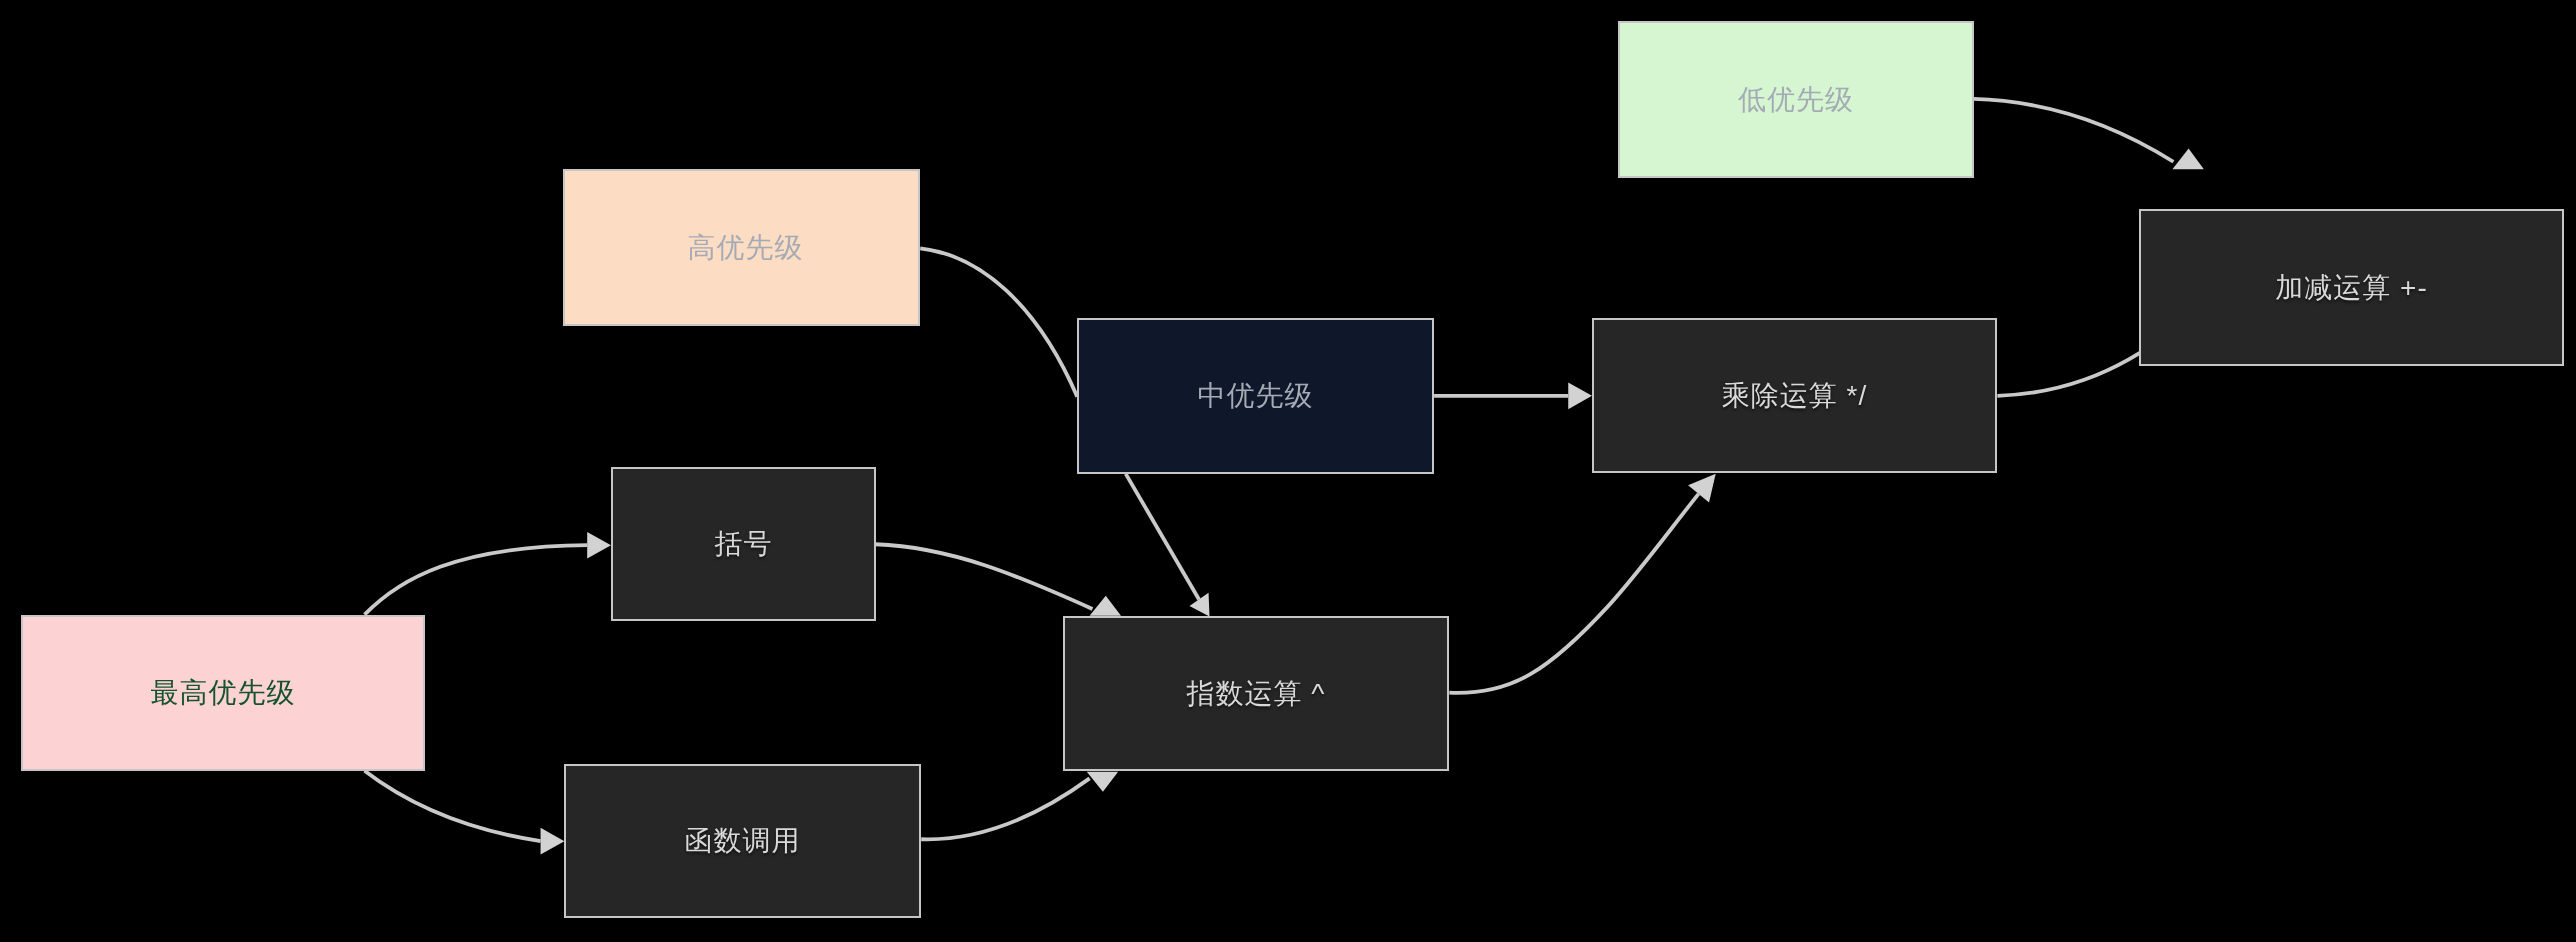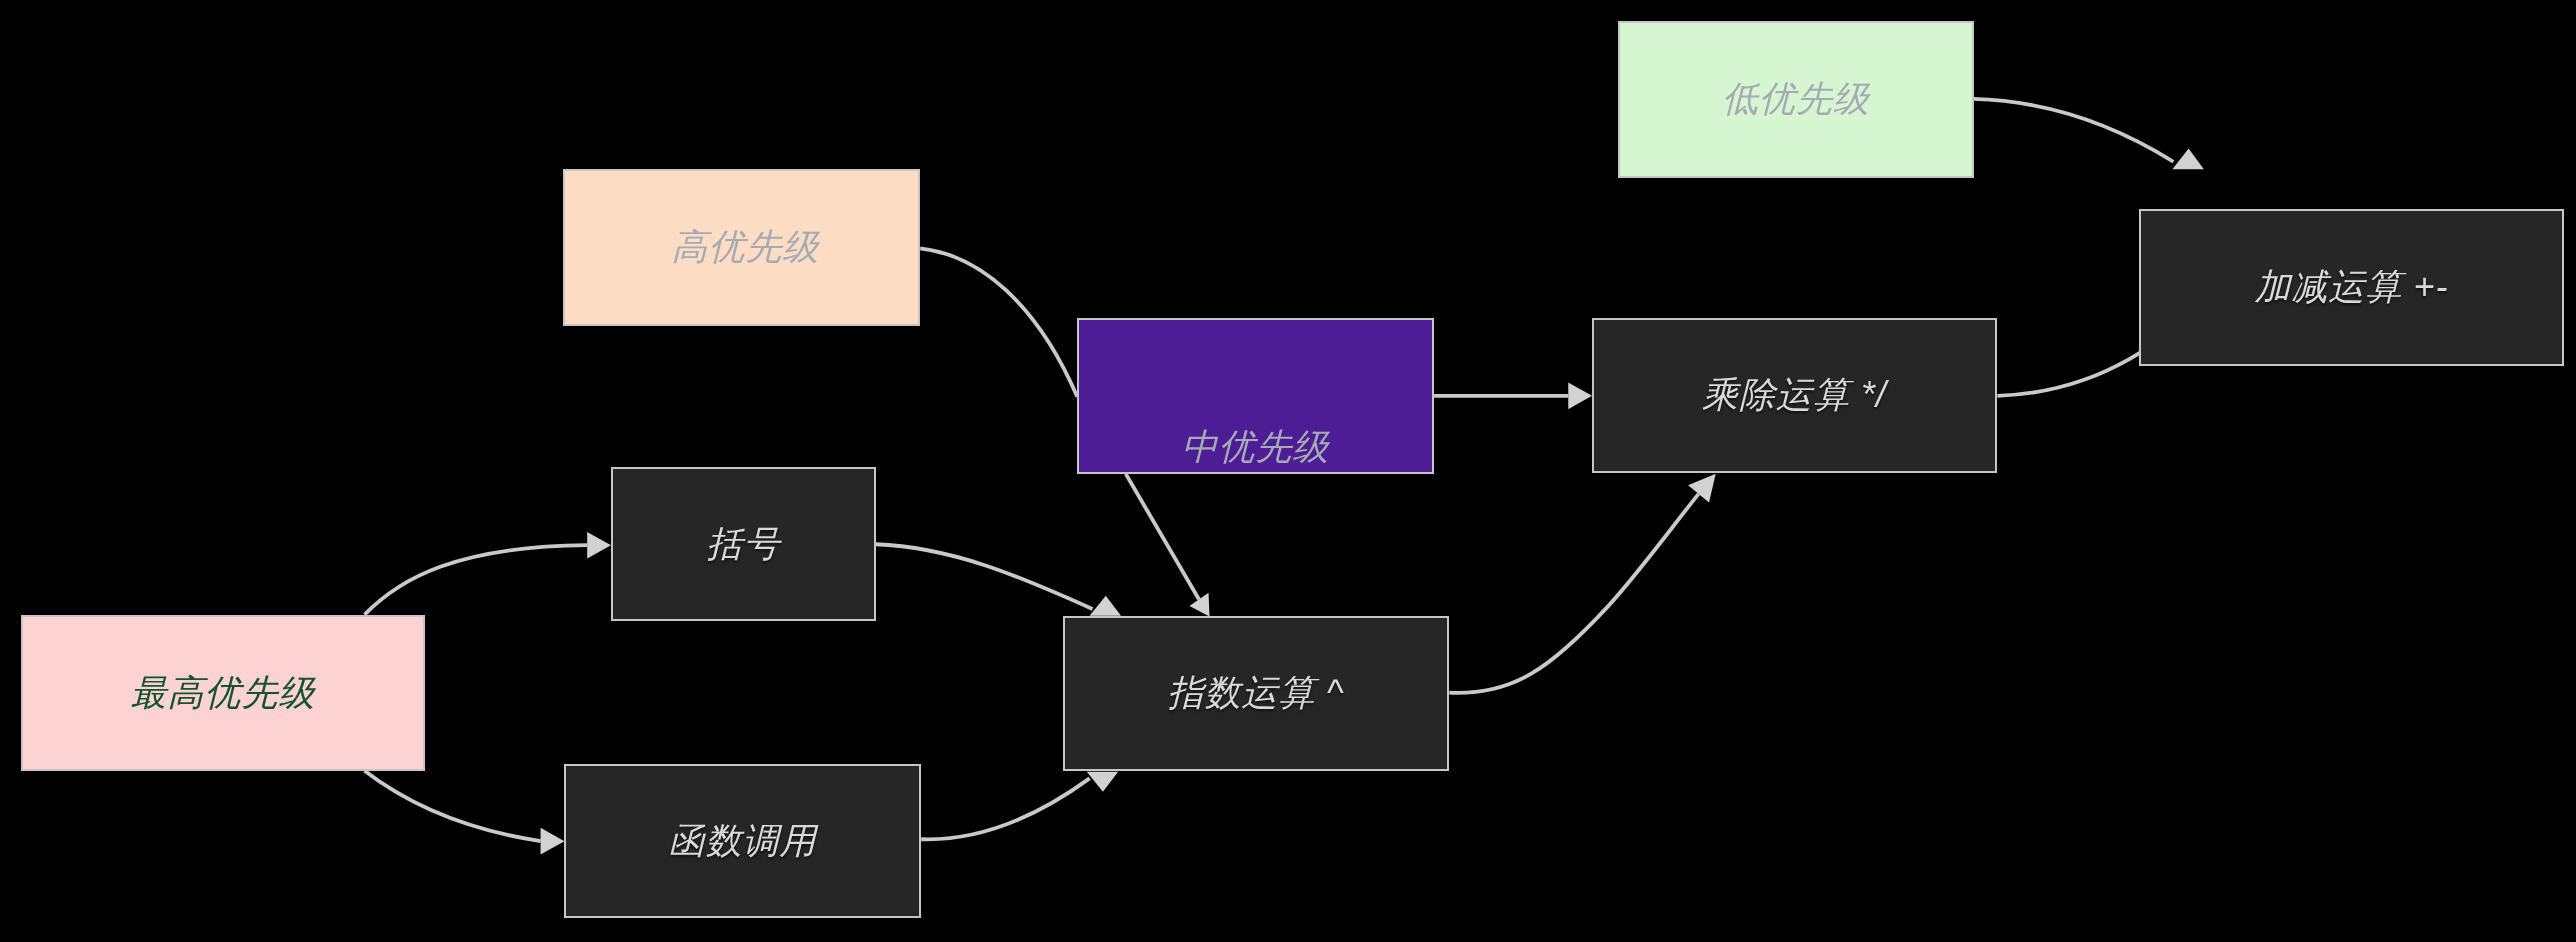--- a/index.html
+++ b/index.html
@@ -32,33 +32,32 @@
     fill: #d2d2d2;
     stroke: none;
   }
   .node {
     position: absolute;
     box-sizing: border-box;
     display: flex;
     align-items: center;
     justify-content: center;
     border: 2.9px solid #c6c6c6;
-    font-size: 36px;
+    font-size: 28px;
     letter-spacing: 1px;
     white-space: nowrap;
-    font-style: italic;
   }
   .node-dark {
     background: #262626;
     color: #d9d9d9;
     text-shadow: 0 1.9px 2.9px rgba(0,0,0,0.6);
   }
   .node-green  { background: #d5f6d0; color: #a5abb5; }
   .node-peach  { background: #fcdcc3; color: #a5abb5; padding-left: 8px; }
-  .node-yellow { background: #4c1d95; color: #a5abb5; align-items: flex-end; }
+  .node-yellow { background: #0f172a; color: #a5abb5; }
   .node-pink   { background: #fdd2d2; color: #14532d; }
 
   
   .pos-low      { left: 1618px; top:  21px; width: 356px; height: 157px; }
   .pos-addsub   { left: 2139px; top: 169px; width: 425px; height: 157px; margin-top: 40px; }
   .pos-high     { left:  563px; top: 169px; width: 357px; height: 157px; }
   .pos-mid      { left: 1077px; top: 318px; width: 357px; height: 156px; }
   .pos-muldiv   { left: 1592px; top: 318px; width: 405px; height: 155px; align-items: center; }
   .pos-parens   { left:  611px; top: 467px; width: 265px; height: 154px; }
   .pos-highest  { left:   21px; top: 615px; width: 404px; height: 156px; }

